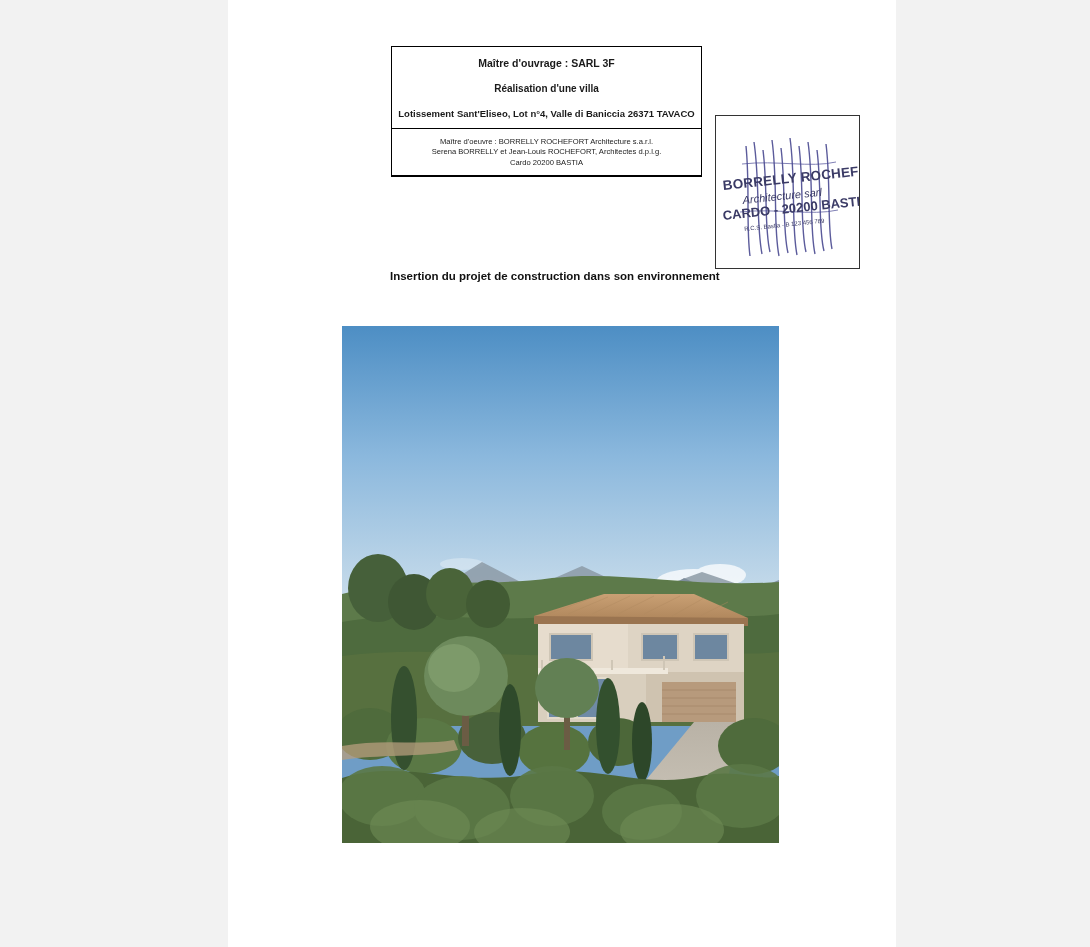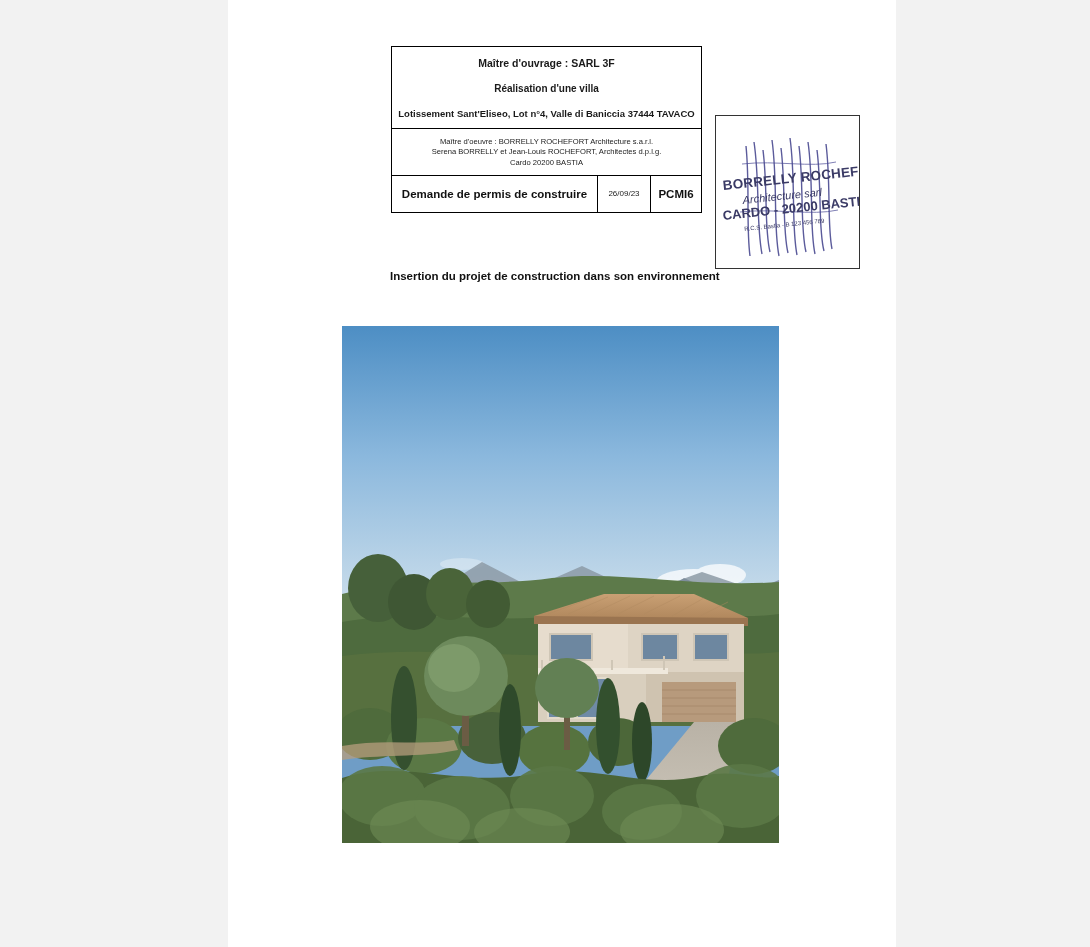--- a/index.html
+++ b/index.html
@@ -180,31 +180,26 @@
 
   <div class="gutter-left"></div>
   <div class="gutter-right"></div>
 
   <div class="page">
 
     <div class="cartouche">
       <div class="cart-top">
         <div class="cart-owner">Maître d'ouvrage : SARL 3F</div>
         <div class="cart-title">Réalisation d'une villa</div>
-        <div class="cart-address">Lotissement Sant'Eliseo, Lot n°4, Valle di Baniccia 37444 TAVACO</div>
+        <div class="cart-address">Lotissement Sant'Eliseo, Lot n°4, Valle di Baniccia 26371 TAVACO</div>
       </div>
       <div class="cart-mid">
         <div>Maître d'oeuvre : BORRELLY ROCHEFORT Architecture s.a.r.l.</div>
         <div>Serena BORRELLY et Jean-Louis ROCHEFORT, Architectes d.p.l.g.</div>
         <div>Cardo 20200 BASTIA</div>
-      </div>
-      <div class="cart-bottom">
-        <div class="cart-doc">Demande de permis de construire</div>
-        <div class="cart-date">26/09/23</div>
-        <div class="cart-ref">PCMI6</div>
       </div>
     </div>
 
     <div class="stamp">
       <svg class="stamp-svg" width="143" height="152" viewBox="0 0 143 152">
         <g stroke="#3f3f8a" stroke-width="1.4" fill="none" opacity="0.85">
           <path d="M30 30 C 34 70, 30 110, 34 140"></path>
           <path d="M38 26 C 44 66, 40 108, 46 138"></path>
           <path d="M47 34 C 52 74, 48 112, 54 136"></path>
           <path d="M56 24 C 62 68, 57 110, 63 140"></path>

